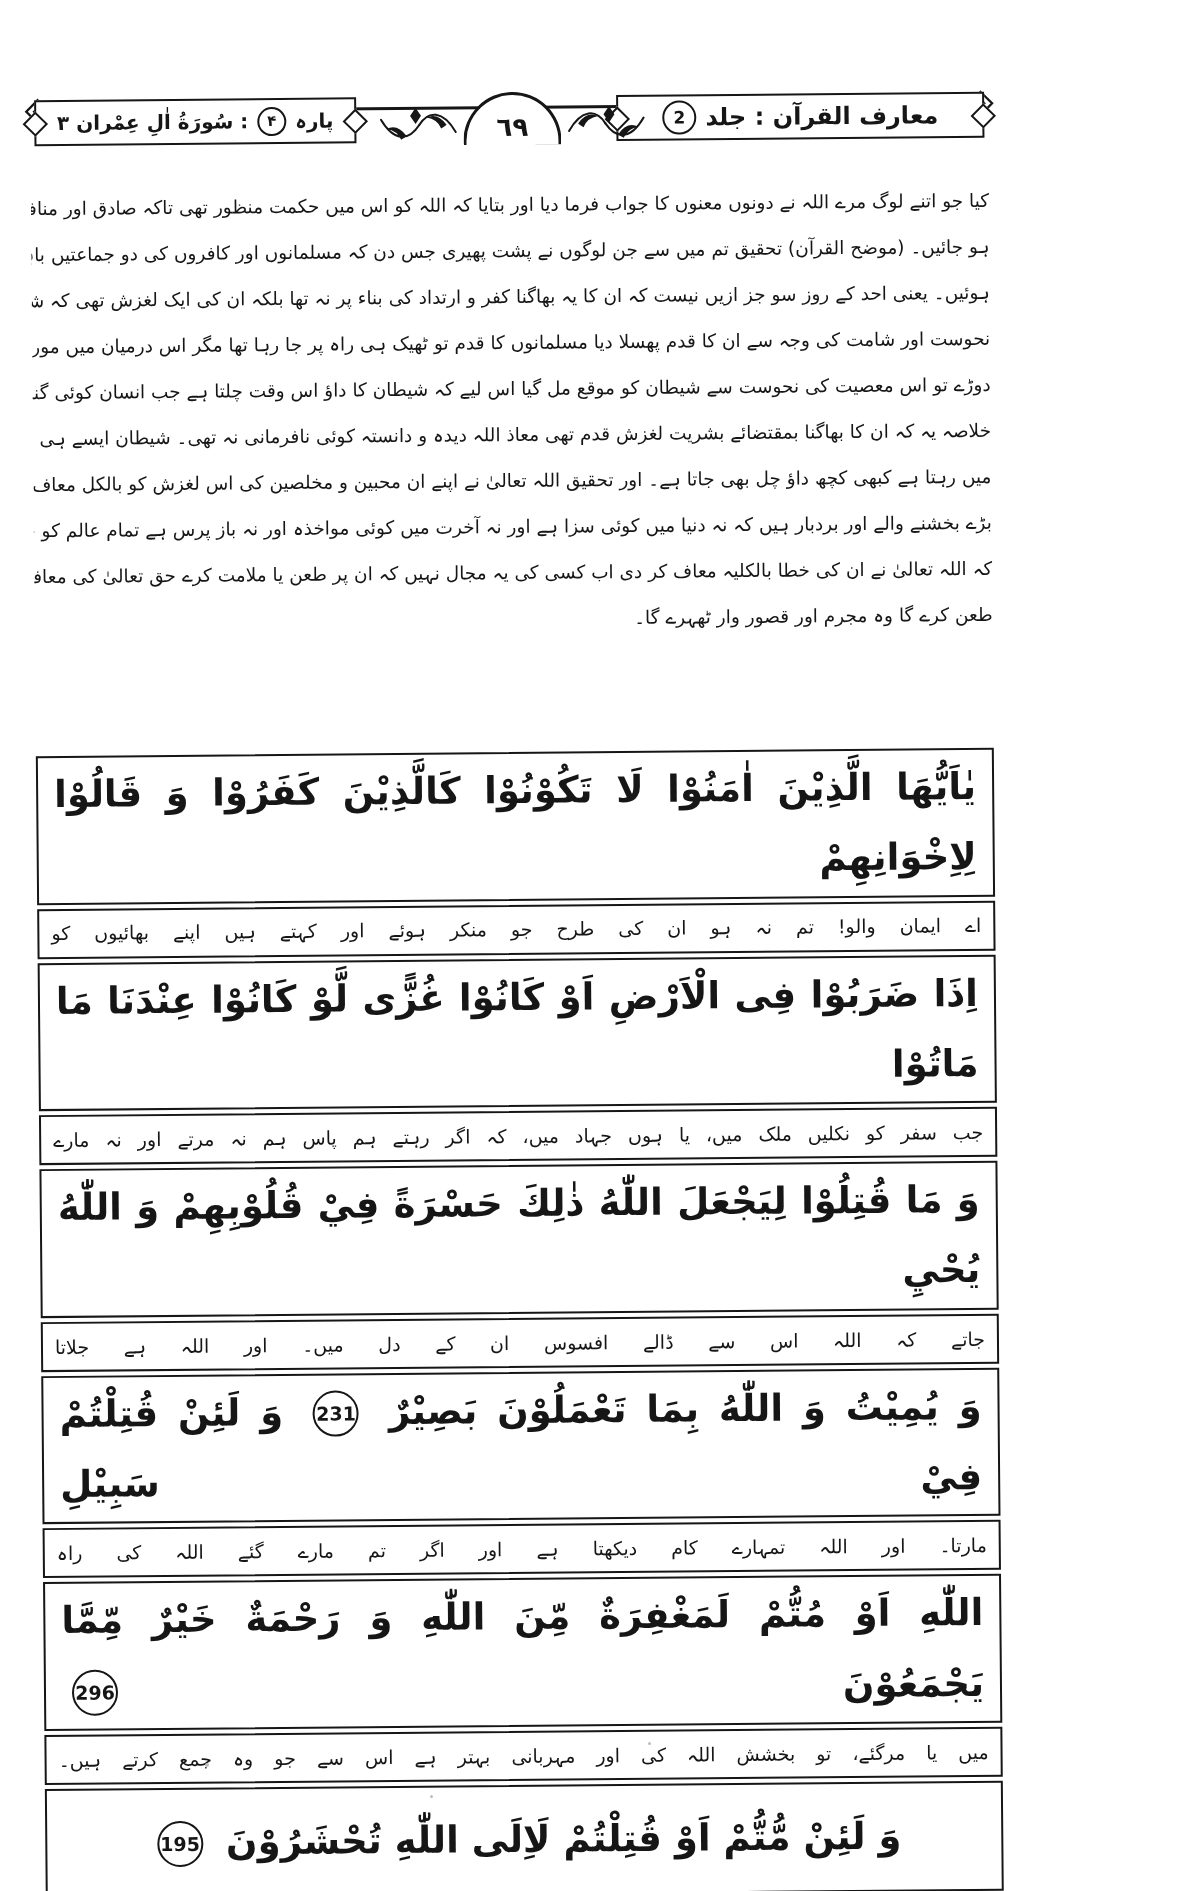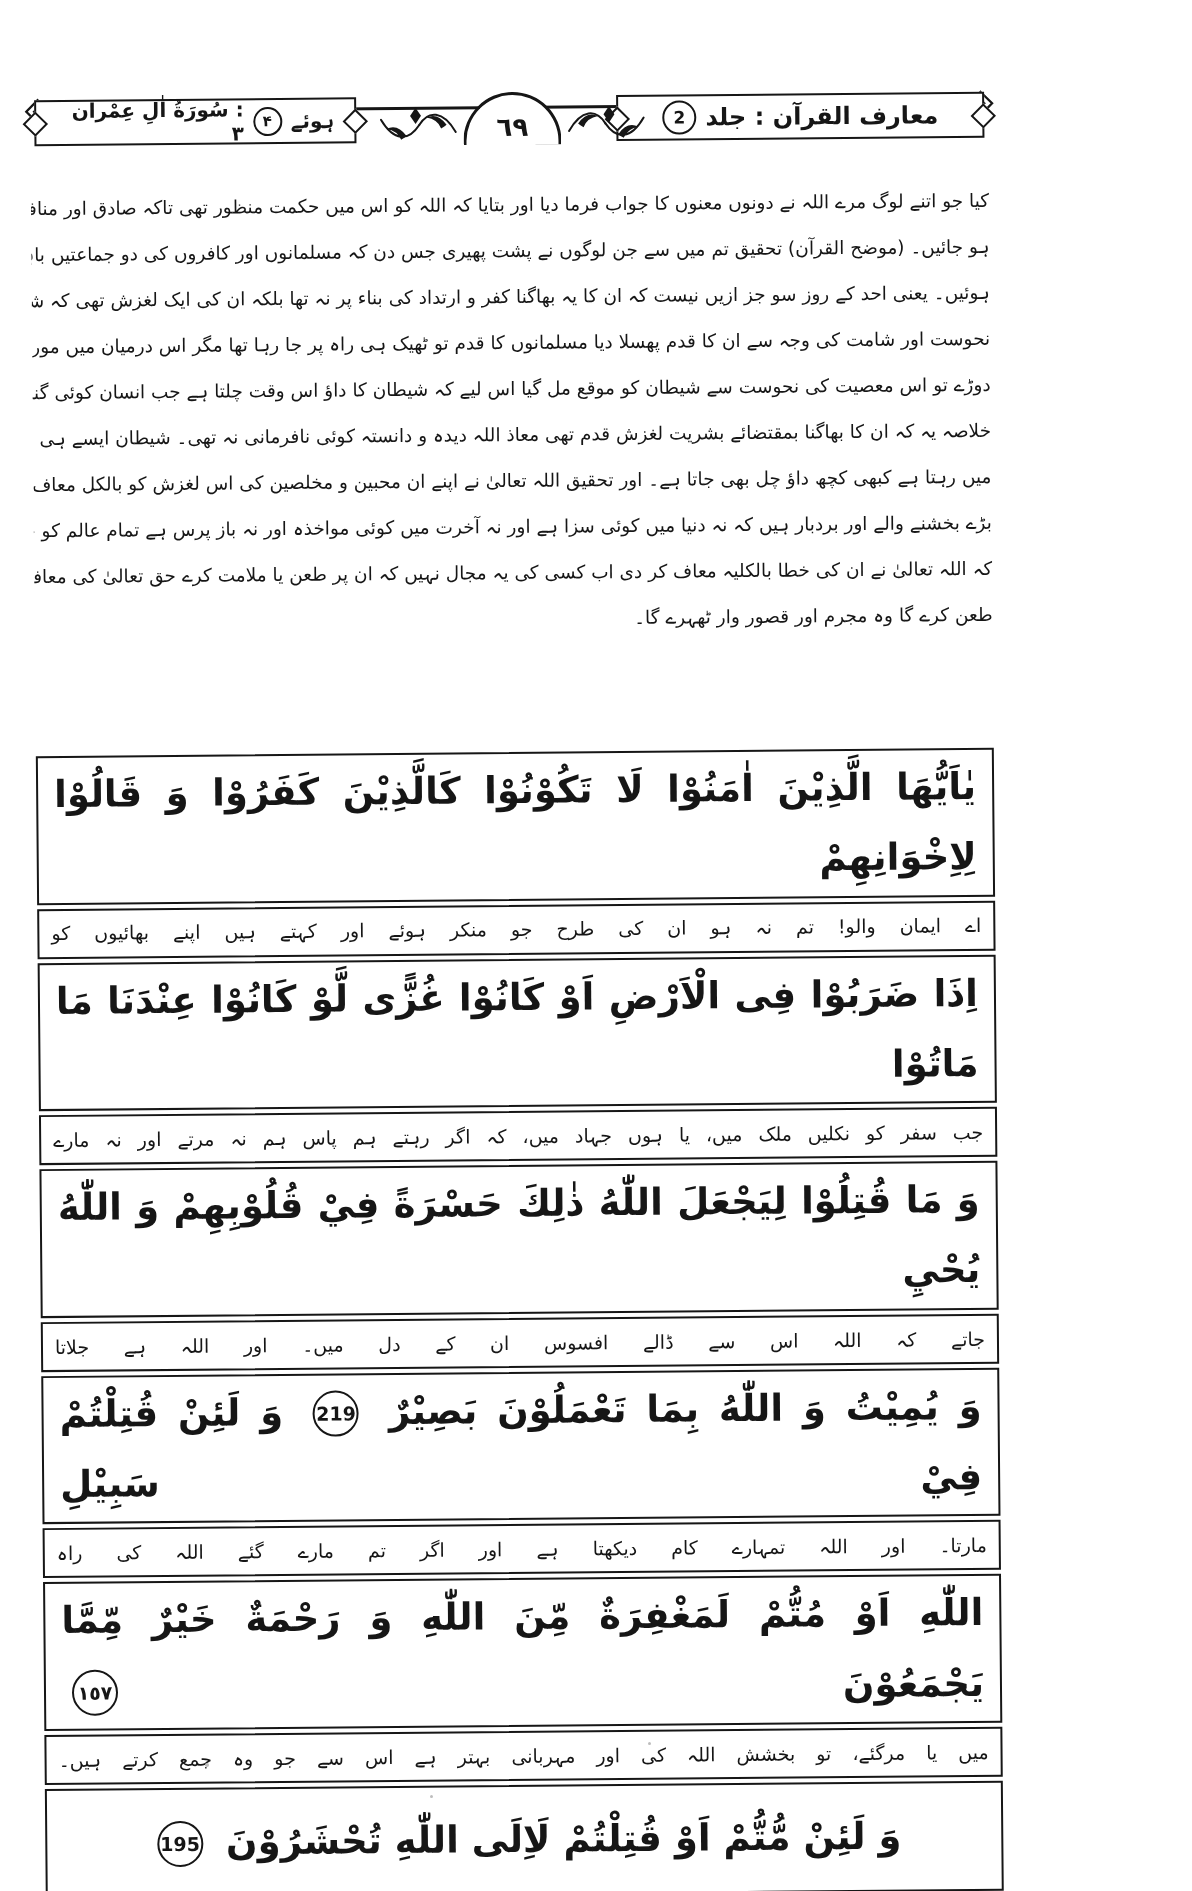--- a/index.html
+++ b/index.html
@@ -144,21 +144,21 @@
           <g fill="#161616">
             <path d="M14 24 q10 -14 22 -8 q-12 2 -16 12 q-4 -2 -6 -4z"></path>
             <path d="M58 36 q10 -14 22 -8 q-12 2 -16 12 q-4 -2 -6 -4z"></path>
             <path d="M42 14 l6 -9 6 9 -6 9z"></path>
           </g>
         </svg>
       </span>
     </div>
 
     <div class="cartouche cart-parah">
-      <span>ہوئے</span>
+      <span>پارہ</span>
       <span class="badge sm">۴</span>
       <span>: سُورَةُ اٰلِ عِمْران ۳</span>
     </div>
   </header>
 
   <section class="commentary">
     <div class="cline">کیا جو اتنے لوگ مرے اللہ نے دونوں معنوں کا جواب فرما دیا اور بتایا کہ اللہ کو اس میں حکمت منظور تھی تاکہ صادق اور منافق معلوم</div>
     <div class="cline">ہو جائیں۔ (موضح القرآن) تحقیق تم میں سے جن لوگوں نے پشت پھیری جس دن کہ مسلمانوں اور کافروں کی دو جماعتیں باہم مقابل</div>
     <div class="cline">ہوئیں۔ یعنی احد کے روز سو جز ازیں نیست کہ ان کا یہ بھاگنا کفر و ارتداد کی بناء پر نہ تھا بلکہ ان کی ایک لغزش تھی کہ شیطان نے بعض اعمال کی</div>
     <div class="cline">نحوست اور شامت کی وجہ سے ان کا قدم پھسلا دیا مسلمانوں کا قدم تو ٹھیک ہی راہ پر جا رہا تھا مگر اس درمیان میں مورچہ کو چھوڑ کر غنیمت پر</div>
@@ -189,32 +189,32 @@
     <div class="vrow ar">
       <div class="ar-text">وَ مَا قُتِلُوْا لِيَجْعَلَ اللّٰهُ ذٰلِكَ حَسْرَةً فِيْ قُلُوْبِهِمْ وَ اللّٰهُ يُحْيِ</div>
     </div>
     <div class="vrow tr">
       <div class="tr-text">جاتے کہ اللہ اس سے ڈالے افسوس ان کے دل میں۔ اور اللہ ہے جلاتا</div>
     </div>
 
     <div class="vrow ar">
       <div class="ar-text">
         <span>وَ يُمِيْتُ وَ اللّٰهُ بِمَا تَعْمَلُوْنَ بَصِيْرٌ</span>
-        <span class="vnum">219</span>
+        <span class="vnum">231</span>
         <span>وَ لَئِنْ قُتِلْتُمْ فِيْ سَبِيْلِ</span>
       </div>
     </div>
     <div class="vrow tr">
       <div class="tr-text">مارتا۔ اور اللہ تمہارے کام دیکھتا ہے اور اگر تم مارے گئے اللہ کی راہ</div>
     </div>
 
     <div class="vrow ar">
       <div class="ar-text">
         <span>اللّٰهِ اَوْ مُتُّمْ لَمَغْفِرَةٌ مِّنَ اللّٰهِ وَ رَحْمَةٌ خَيْرٌ مِّمَّا يَجْمَعُوْنَ</span>
-        <span class="vnum">١٥٧</span>
+        <span class="vnum">296</span>
       </div>
     </div>
     <div class="vrow tr">
       <div class="tr-text">میں یا مرگئے، تو بخشش اللہ کی اور مہربانی بہتر ہے اس سے جو وہ جمع کرتے ہیں۔</div>
     </div>
 
     <div class="vrow ar">
       <div class="ar-text center-text">
         <span>وَ لَئِنْ مُّتُّمْ اَوْ قُتِلْتُمْ لَاِلَى اللّٰهِ تُحْشَرُوْنَ</span>
         <span class="vnum">195</span>

